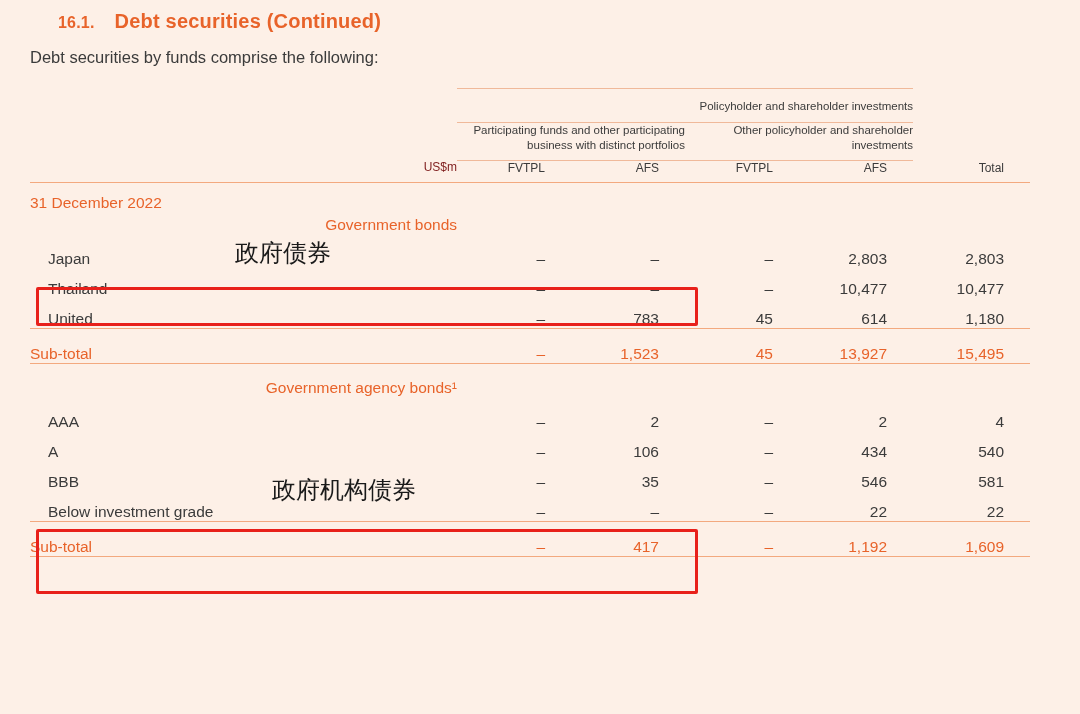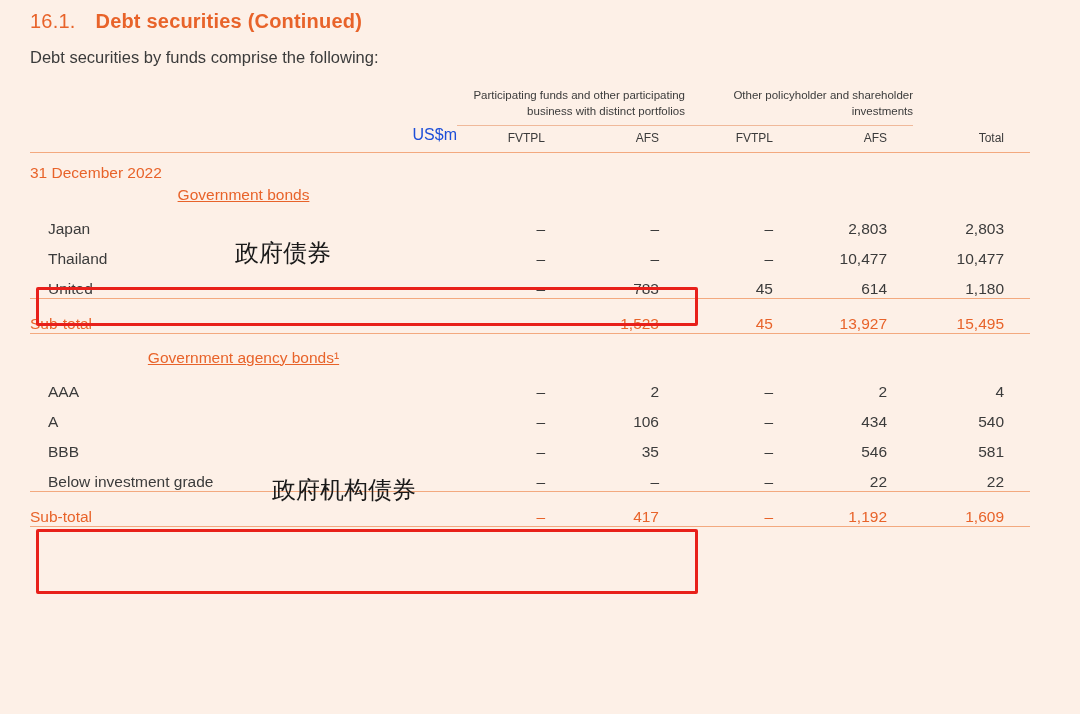--- a/index.html
+++ b/index.html
@@ -24,24 +24,25 @@
   
   .heading {
     position: absolute;
     left: 30px;
     top: 10px;
     display: flex;
     align-items: baseline;
     gap: 20px;
   }
   .heading-num {
-    font-size: 20px;
-    font-weight: normal;
+    font-size: 16px;
+    font-weight: bold;
     color: #e8632a;
     letter-spacing: 0.2px;
+    margin-left: 28px;
   }
   .heading-title {
     font-size: 20px;
     font-weight: bold;
     color: #e8632a;
     letter-spacing: 0.2px;
   }
   .subheading {
     position: absolute;
     left: 30px;
@@ -86,23 +87,23 @@
     line-height: 1.35;
   }
   .grp-head.top {
     padding-top: 10px !important;
     padding-bottom: 7px !important;
   }
   .rule-top { border-top: 1px solid #f0b99a; }
   .rule-bot { border-bottom: 1px solid #f0b99a; }
 
   .unit-cell {
-    font-size: 16px;
+    font-size: 12px;
     text-align: left;
-    color: #1d4ed8;
+    color: #7f1d1d;
     vertical-align: bottom;
     padding-bottom: 8px !important;
     padding-left: 0 !important;
   }
   .colhdr {
     font-size: 12px;
     color: #3b3b3b;
     text-align: right;
     padding-bottom: 7px !important;
     padding-right: 26px !important;
@@ -119,21 +120,21 @@
   }
   .row-date td.lbl { text-align: left; padding-left: 0 !important; }
 
   .row-group td {
     font-size: 15.5px;
     font-weight: bold;
     color: #e8632a;
     padding-top: 2px !important;
     padding-bottom: 4px !important;
   }
-  .row-group td.lbl { text-align: center; padding-left: 0 !important; text-decoration: underline; }
+  .row-group td.lbl { text-align: right; padding-left: 0 !important; }
 
   .row-data td {
     font-size: 15.5px;
     color: #3b3b3b;
     height: 30px;
     padding-right: 26px !important;
   }
   .row-data td.lbl {
     text-align: left;
     padding-left: 18px !important;
@@ -195,20 +196,25 @@
       <colgroup>
         <col class="c-label">
           <col class="c1">
           <col class="c2">
           <col class="c3">
           <col class="c4">
           <col class="c5">
       </colgroup>
       <tbody>
 
+        <tr>
+          <td></td>
+          <td class="grp-head top rule-top rule-bot" colspan="4">Policyholder and shareholder investments</td>
+          <td></td>
+        </tr>
 
         <tr>
           <td></td>
           <td class="grp-head rule-bot" colspan="2">Participating funds and other participating business with distinct portfolios</td>
           <td class="grp-head rule-bot" colspan="2">Other policyholder and shareholder investments</td>
           <td></td>
         </tr>
 
         <tr>
           <td class="unit-cell">US$m</td>

